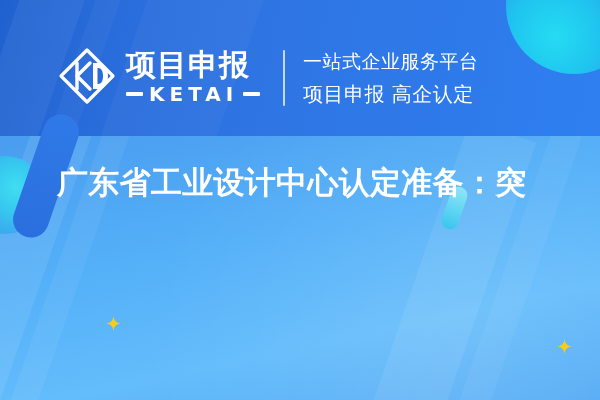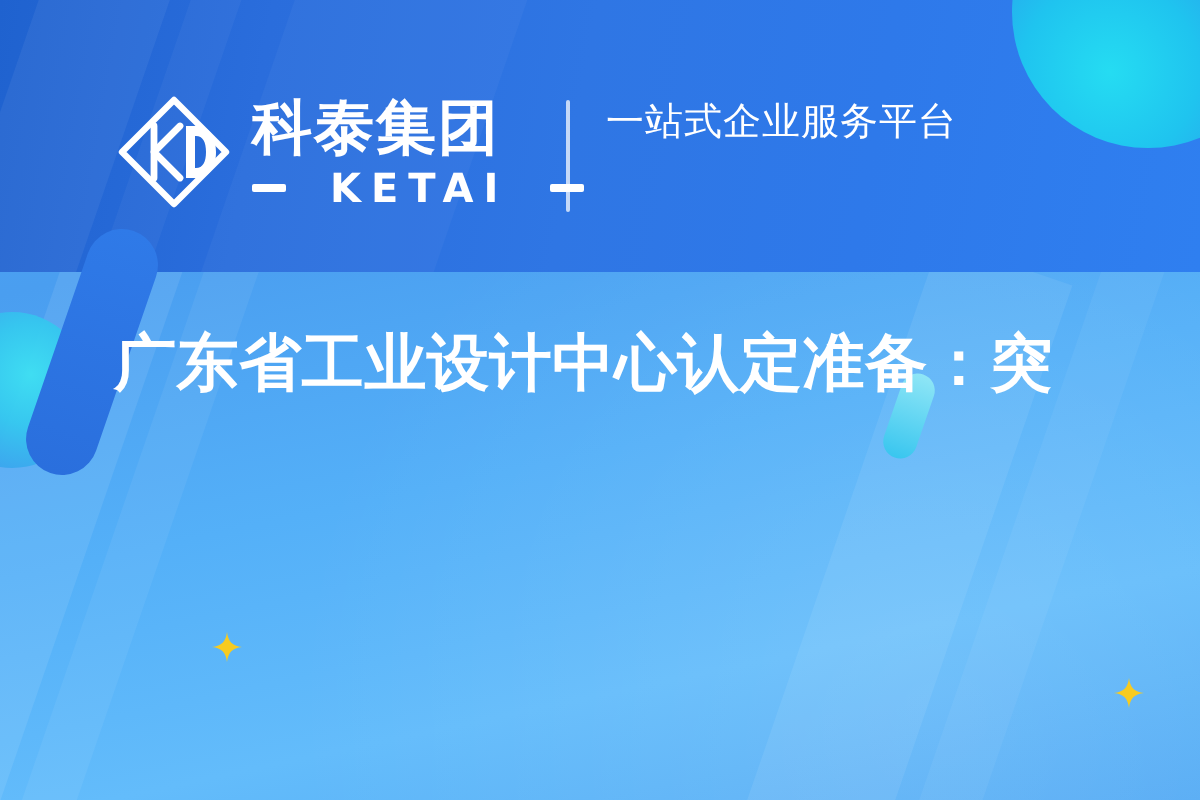--- a/index.html
+++ b/index.html
@@ -123,21 +123,20 @@
     letter-spacing: 1px;
     line-height: 33px;
     white-space: nowrap;
   }
   #logo-en-row {
     display: flex;
     align-items: center;
     justify-content: center;
     margin-top: 3px;
     white-space: nowrap;
-    gap: 16px;
   }
   .logo-dash {
     display: inline-block;
     width: 17px; height: 4px;
     background: #ffffff;
     border-radius: 1px;
   }
   #logo-en {
     font-family: "DejaVu Sans", "Liberation Sans", sans-serif;
     font-size: 20px;
@@ -256,33 +255,34 @@
       <g fill="none" stroke="#ffffff" stroke-width="3.4" stroke-linecap="round" stroke-linejoin="round">
         <path d="M20 17 L20 43"></path>
         <path d="M33 17 L20 30 L33 43"></path>
       </g>
       <g fill="#ffffff">
         <path d="M36 17 L36 43 L41 43 C47.5 43 51 38 51 30 C51 22 47.5 17 41 17 Z
                  M40.5 22 L41 22 C44.4 22 46 25 46 30 C46 35 44.4 38 41 38 L40.5 38 Z"></path>
       </g>
     </svg>
     <div id="logo-words">
-      <div id="logo-cn">科泰集团</div>
+      <div id="logo-cn">项目申报</div>
       <div id="logo-en-row">
         <span class="logo-dash"></span>
         <span id="logo-en">KETAI</span>
         <span class="logo-dash"></span>
       </div>
     </div>
   </div>
 
   <div id="hdr-divider"></div>
 
   <div id="tagline-block">
     <div id="tagline-main">一站式企业服务平台</div>
+    <div id="tagline-sub">项目申报 高企认定</div>
   </div>
 
   <div id="deco-teal-circle"></div>
   <div id="deco-dark-pill"></div>
   <div id="deco-cyan-pill"></div>
 
   <svg class="sparkle" id="sparkle-left" viewBox="0 0 16 16">
     <path d="M8 0 C8.7 5.2 10.8 7.3 16 8 C10.8 8.7 8.7 10.8 8 16 C7.3 10.8 5.2 8.7 0 8 C5.2 7.3 7.3 5.2 8 0 Z" fill="#f7cb20"></path>
   </svg>
   <svg class="sparkle" id="sparkle-right" viewBox="0 0 16 16">

